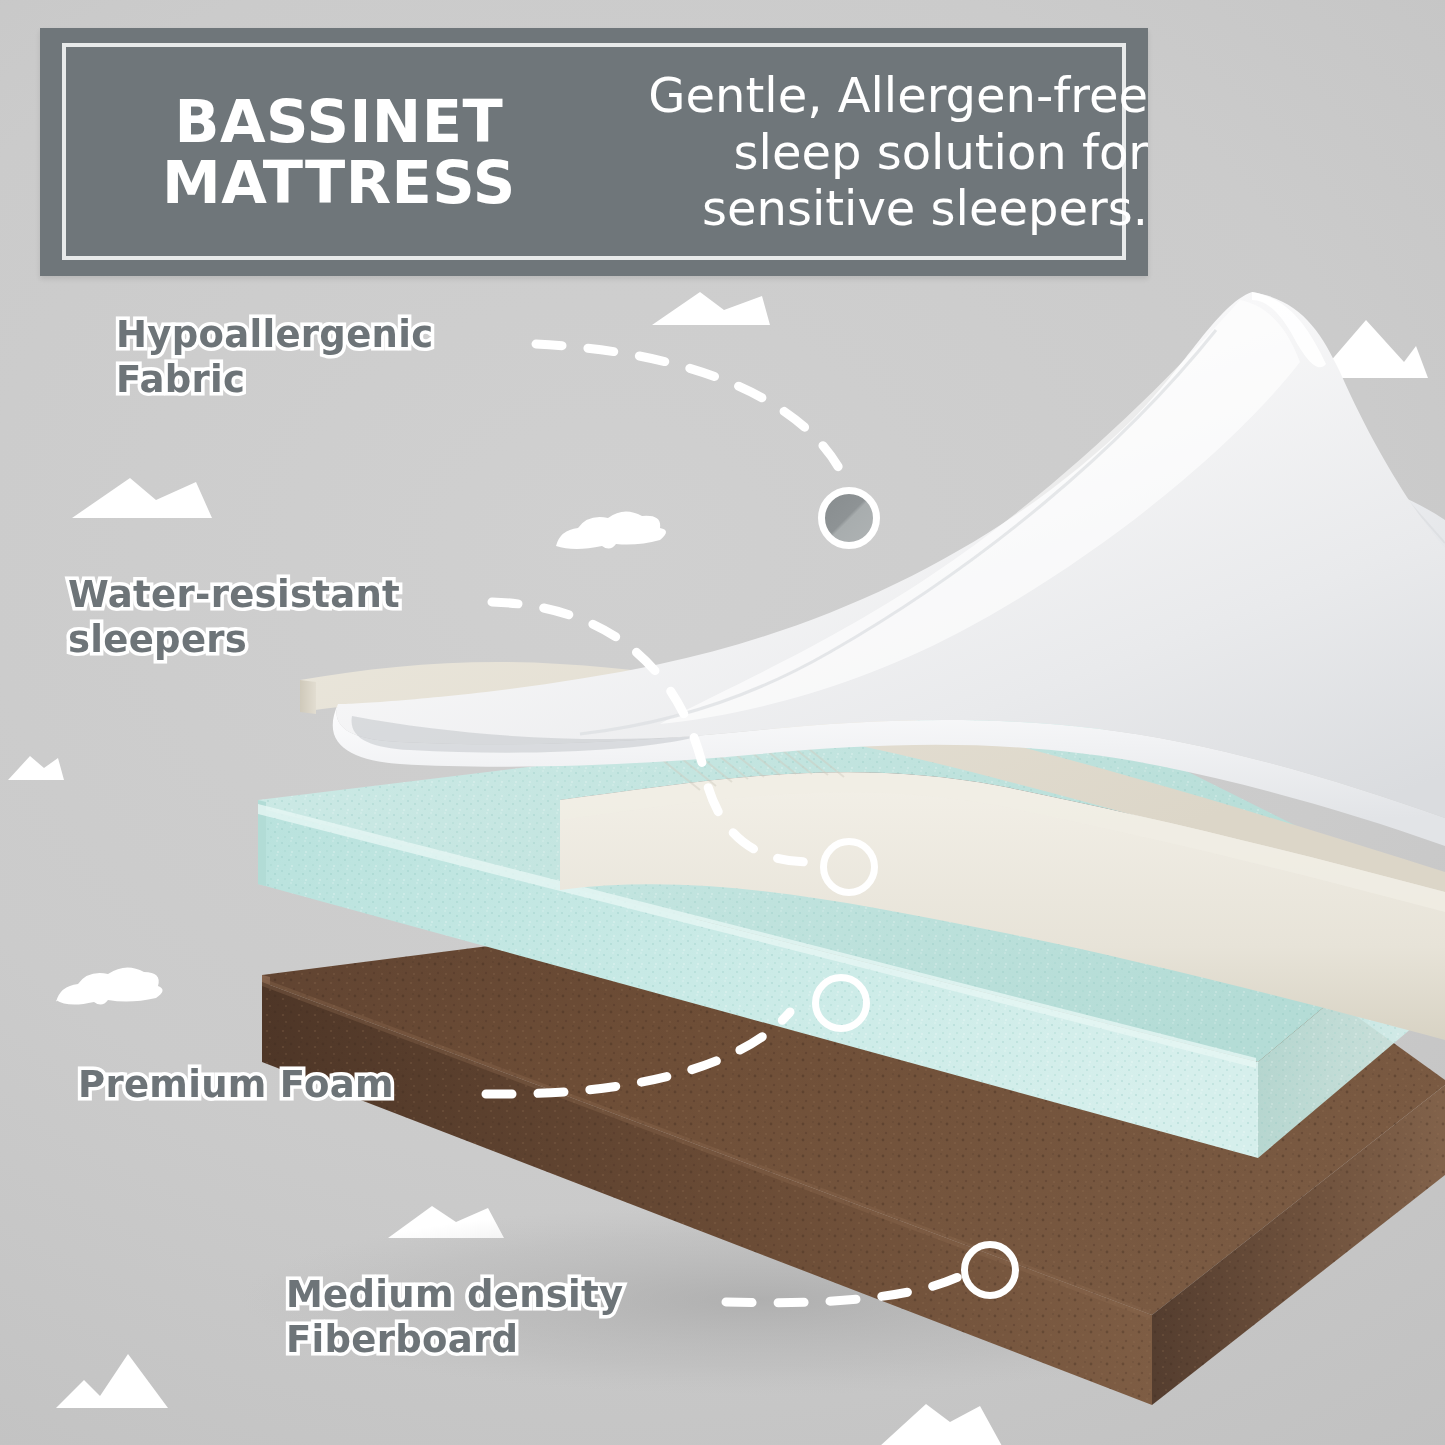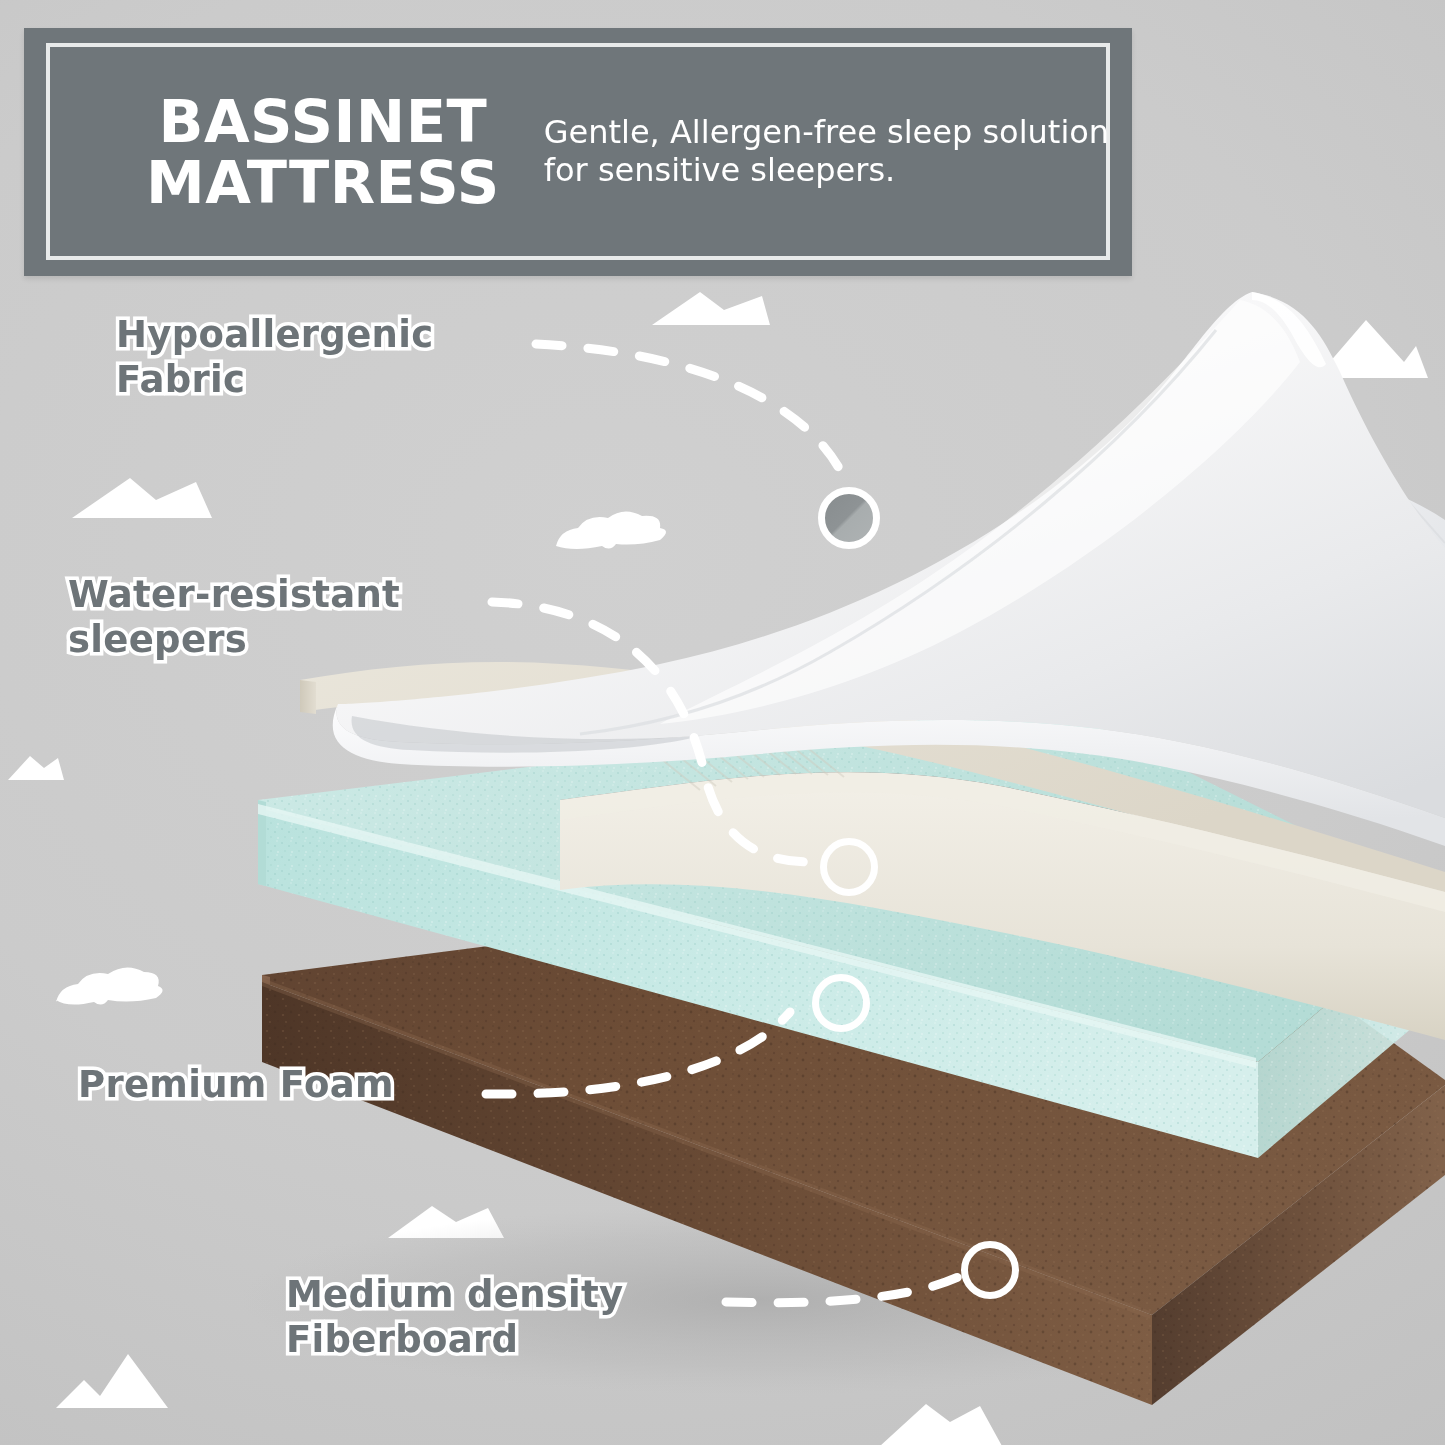--- a/index.html
+++ b/index.html
@@ -15,21 +15,21 @@
     font-family: "DejaVu Sans", sans-serif;
     background: radial-gradient(ellipse 120% 95% at 42% 38%, #d0d0d0 0%, #cbcbcb 45%, #c2c2c2 78%, #bcbcbc 100%);
   }
 
   
   #decor { position: absolute; inset: 0; }
 
   
   #banner {
     position: absolute;
-    left: 24px;
+    left: 40px;
     top: 28px;
     width: 1108px;
     height: 248px;
     background: #6f767a;
     box-shadow: 0 3px 5px rgba(0,0,0,.10);
   }
   #banner-inner {
     position: absolute;
     left: 22px;
     top: 15px;
@@ -51,26 +51,27 @@
     font-weight: 700;
     font-size: 59px;
     line-height: 1.04;
     letter-spacing: 0.5px;
     white-space: nowrap;
     text-align: center;
     font-family: "DejaVu Sans", sans-serif;
   }
   .subtitle-block {
     color: #ffffff;
-    font-size: 32px;
+    font-size: 48px;
     line-height: 1.18;
     margin-left: 44px;
     max-width: 740px;
     font-weight: 400;
     font-family: "DejaVu Sans", sans-serif;
+    text-align: right;
   }
 
   
   #art { position: absolute; left: 0; top: 0; width: 1445px; height: 1445px; }
 
   
   .callout-label {
     position: absolute;
     color: #6d7478;
     font-weight: 700;

